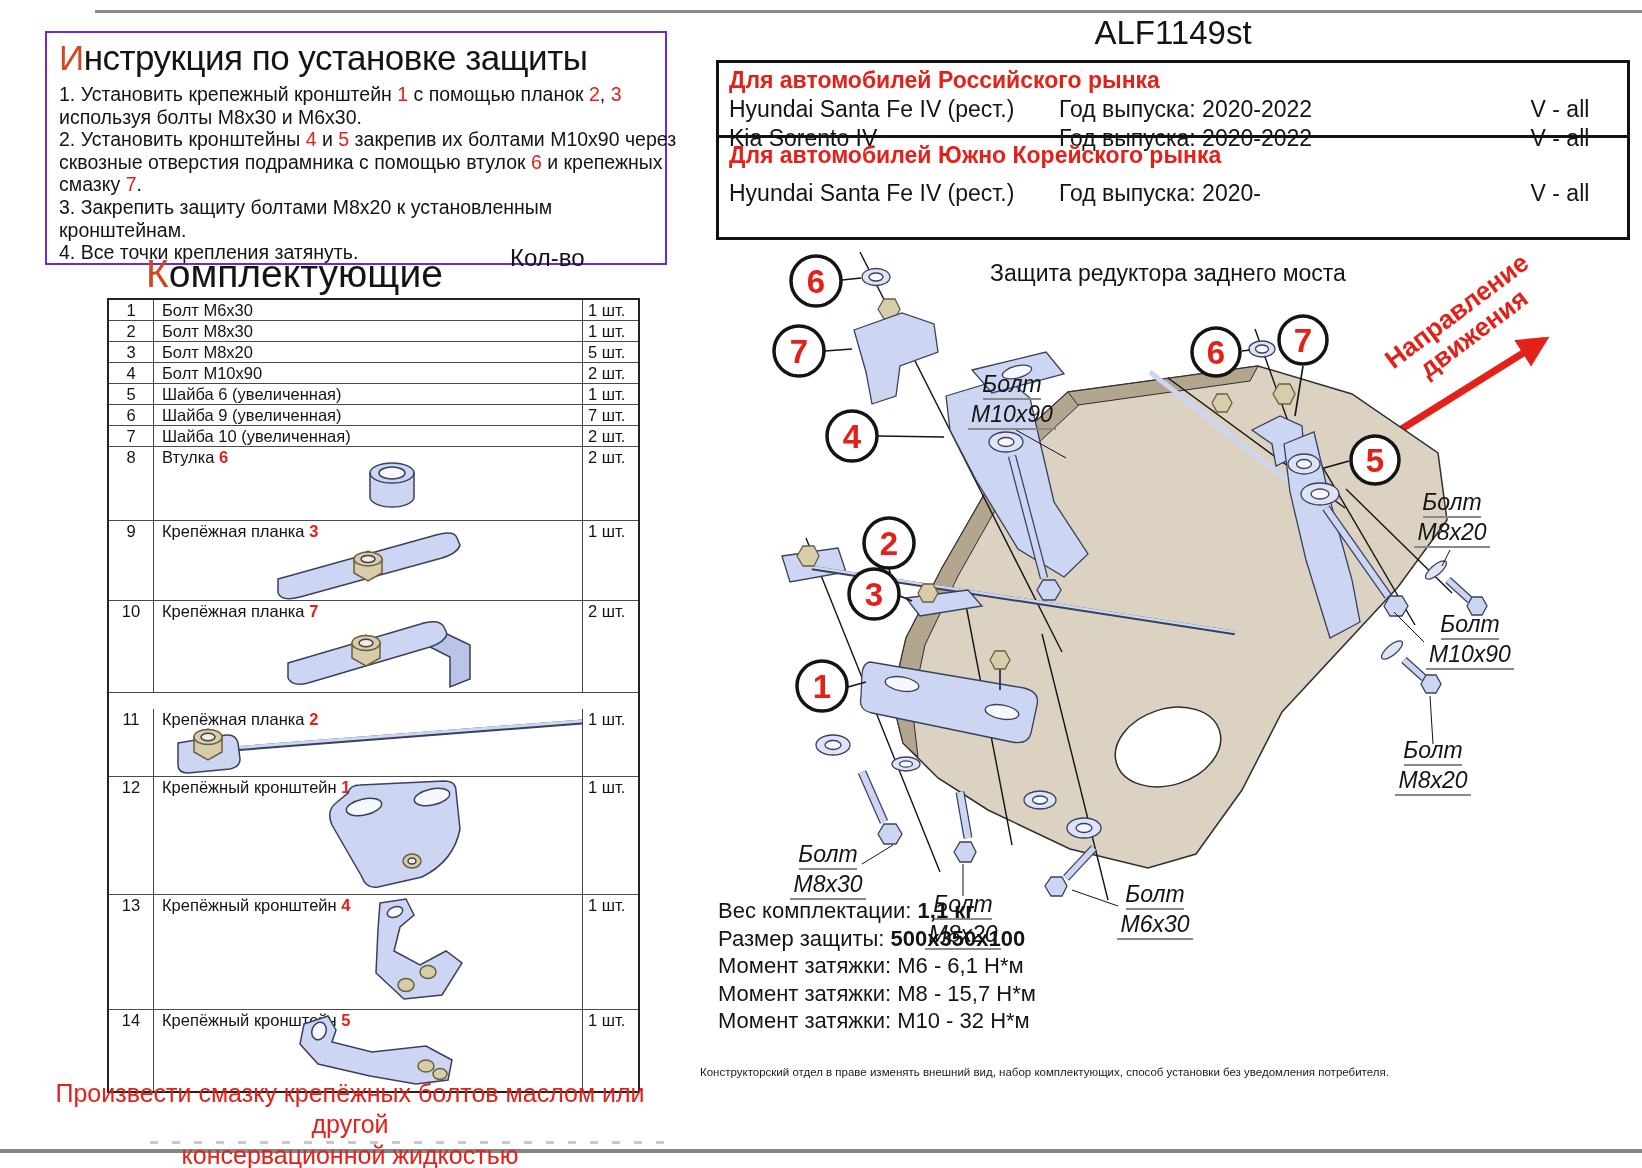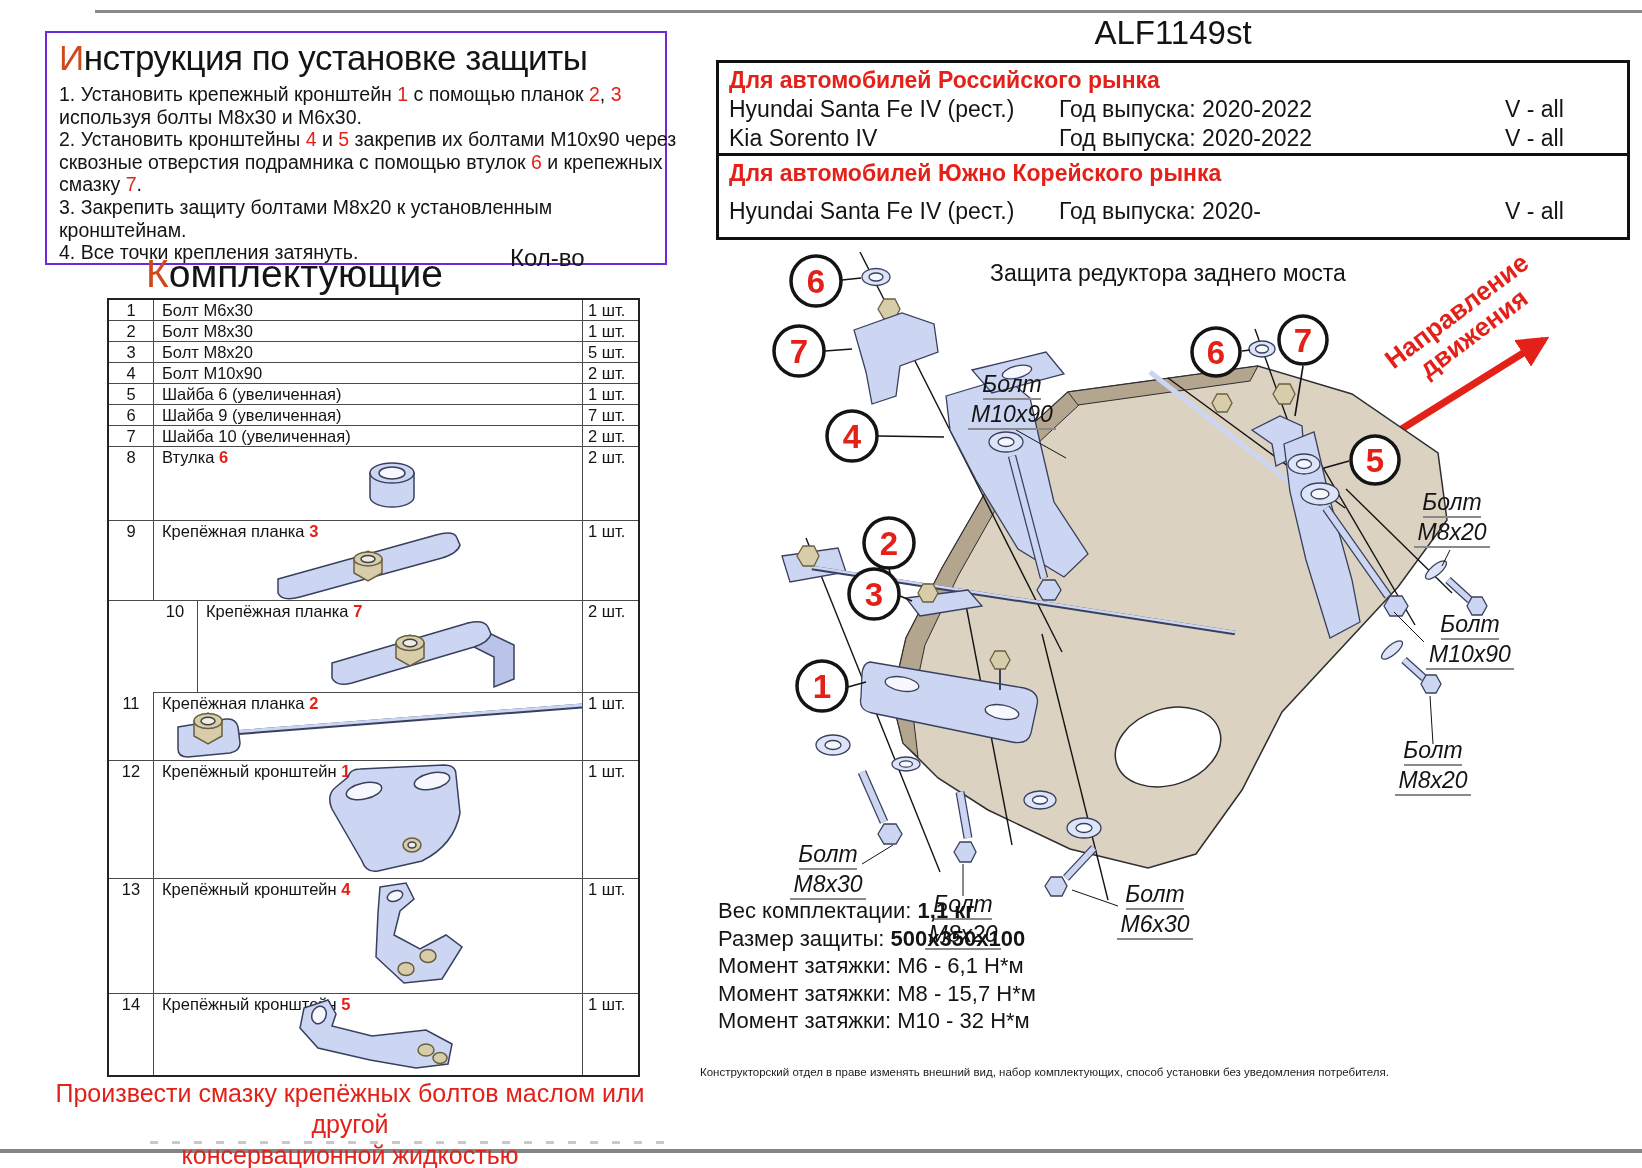--- a/index.html
+++ b/index.html
@@ -20,27 +20,27 @@
      box-sizing:border-box;padding:4px 10px 0 12px;background:#fff}
   .instr-title{font-size:35px;line-height:42px;letter-spacing:-0.5px;white-space:nowrap}
   .steps{margin-top:4px;font-size:19.5px;line-height:22.6px}
   .instr-line{white-space:nowrap}
 
   
   .alf{left:716px;top:14px;width:914px;text-align:center;font-size:33px}
   .market-table{left:716px;top:60px;width:914px;height:180px;border:3px solid #111;
      box-sizing:border-box;background:#fff}
   .msec{padding:2px 12px 0 10px;box-sizing:border-box}
-  .msec0{height:93px;border-bottom:3px solid #111}
+  .msec0{height:75px;border-bottom:3px solid #111}
   .mhead{font-size:23px;font-weight:bold;color:#e32119;line-height:30px}
   .mrow{display:flex;font-size:23px;line-height:29px}
   .mrow2{margin-top:9px}
   .m-model{width:330px}
   .m-years{flex:1}
-  .m-engine{width:110px;text-align:left}
+  .m-engine{width:110px;text-align:center}
 
   
   .comp-title{left:146px;top:252px;font-size:39px;white-space:nowrap}
   .qty-title{left:510px;top:244px;font-size:24px;white-space:nowrap}
   .comp-table{left:107px;top:298px;width:533px;border:2px solid #222;box-sizing:border-box;background:#fff}
   .crow{display:flex;border-bottom:1px solid #4a4a4a;box-sizing:border-box;overflow:hidden}
   .crow:last-child{border-bottom:none}
   .cnum{width:44px;text-align:center;font-size:16.5px;padding-top:1px;border-right:1px solid #4a4a4a}
   .cname{flex:1;position:relative;font-size:16.5px;padding:1px 0 0 8px;border-right:1px solid #4a4a4a;overflow:hidden}
   .cqty{width:50px;font-size:16.5px;padding:1px 0 0 5px}
@@ -172,34 +172,34 @@
       <div class="cname"><span>Крепёжная планка </span><span class="red b">3</span><div class="art art-bar-plate"><svg width="230" height="78" viewBox="0 0 230 78">
             <g stroke="#39405e" stroke-width="1.5">
               <path d="M14,56 L172,12 Q190,7 193,15 L196,22 Q194,30 178,35 L36,74 Q18,79 14,70 Z" fill="#ccd6f2"></path>
               <path d="M90,36 L104,28 L118,36 L118,50 L104,58 L90,50 Z" fill="#d8cdaa" stroke="#6a5f3c"></path>
               <ellipse cx="104" cy="36" rx="14" ry="7" fill="#d8cdaa" stroke="#6a5f3c"></ellipse>
               <ellipse cx="104" cy="36" rx="7" ry="3.5" fill="#f2ecd8"></ellipse>
             </g>
           </svg></div></div>
       <div class="cqty">1 шт.</div>
     </div>
-    <div class="crow" style="height: 92px; margin-left: 44px;">
+    <div class="crow" style="height: 92px;">
       <div class="cnum">10</div>
       <div class="cname"><span>Крепёжная планка </span><span class="red b">7</span><div class="art art-angle-plate"><svg width="230" height="90" viewBox="0 0 230 90">
             <g stroke="#39405e" stroke-width="1.5">
               <path d="M150,22 L196,44 L196,78 L176,86 L176,56 L140,38 Z" fill="#b9c4e8"></path>
               <path d="M14,62 L150,22 Q166,18 170,26 L173,33 Q171,41 156,46 L34,82 Q18,86 14,77 Z" fill="#ccd6f2"></path>
               <path d="M78,42 L92,34 L106,42 L106,57 L92,65 L78,57 Z" fill="#d8cdaa" stroke="#6a5f3c"></path>
               <ellipse cx="92" cy="42" rx="14" ry="7.5" fill="#d8cdaa" stroke="#6a5f3c"></ellipse>
               <ellipse cx="92" cy="42" rx="7" ry="3.7" fill="#f2ecd8"></ellipse>
             </g>
           </svg></div></div>
       <div class="cqty">2 шт.</div>
     </div>
-    <div class="crow" style="height: 68px;">
+    <div class="crow" style="height: 68px; margin-top: 16px;">
       <div class="cnum">11</div>
       <div class="cname"><span>Крепёжная планка </span><span class="red b">2</span><div class="art art-rod-plate"><svg width="440" height="66" viewBox="0 0 440 66">
             <g stroke="#39405e" stroke-width="1.5">
               <path d="M64,38 L428,10" stroke-width="5"></path>
               <path d="M64,37 L428,9" stroke="#ccd6f2" stroke-width="3"></path>
               <path d="M10,32 L58,24 Q68,23 70,32 L72,48 Q72,56 62,58 L20,62 Q10,62 10,54 Z" fill="#ccd6f2"></path>
               <path d="M26,26 L40,18 L54,26 L54,41 L40,49 L26,41 Z" fill="#d8cdaa" stroke="#6a5f3c"></path>
               <ellipse cx="40" cy="26" rx="14" ry="7.5" fill="#d8cdaa" stroke="#6a5f3c"></ellipse>
               <ellipse cx="40" cy="26" rx="7" ry="3.7" fill="#f2ecd8"></ellipse>
             </g>

